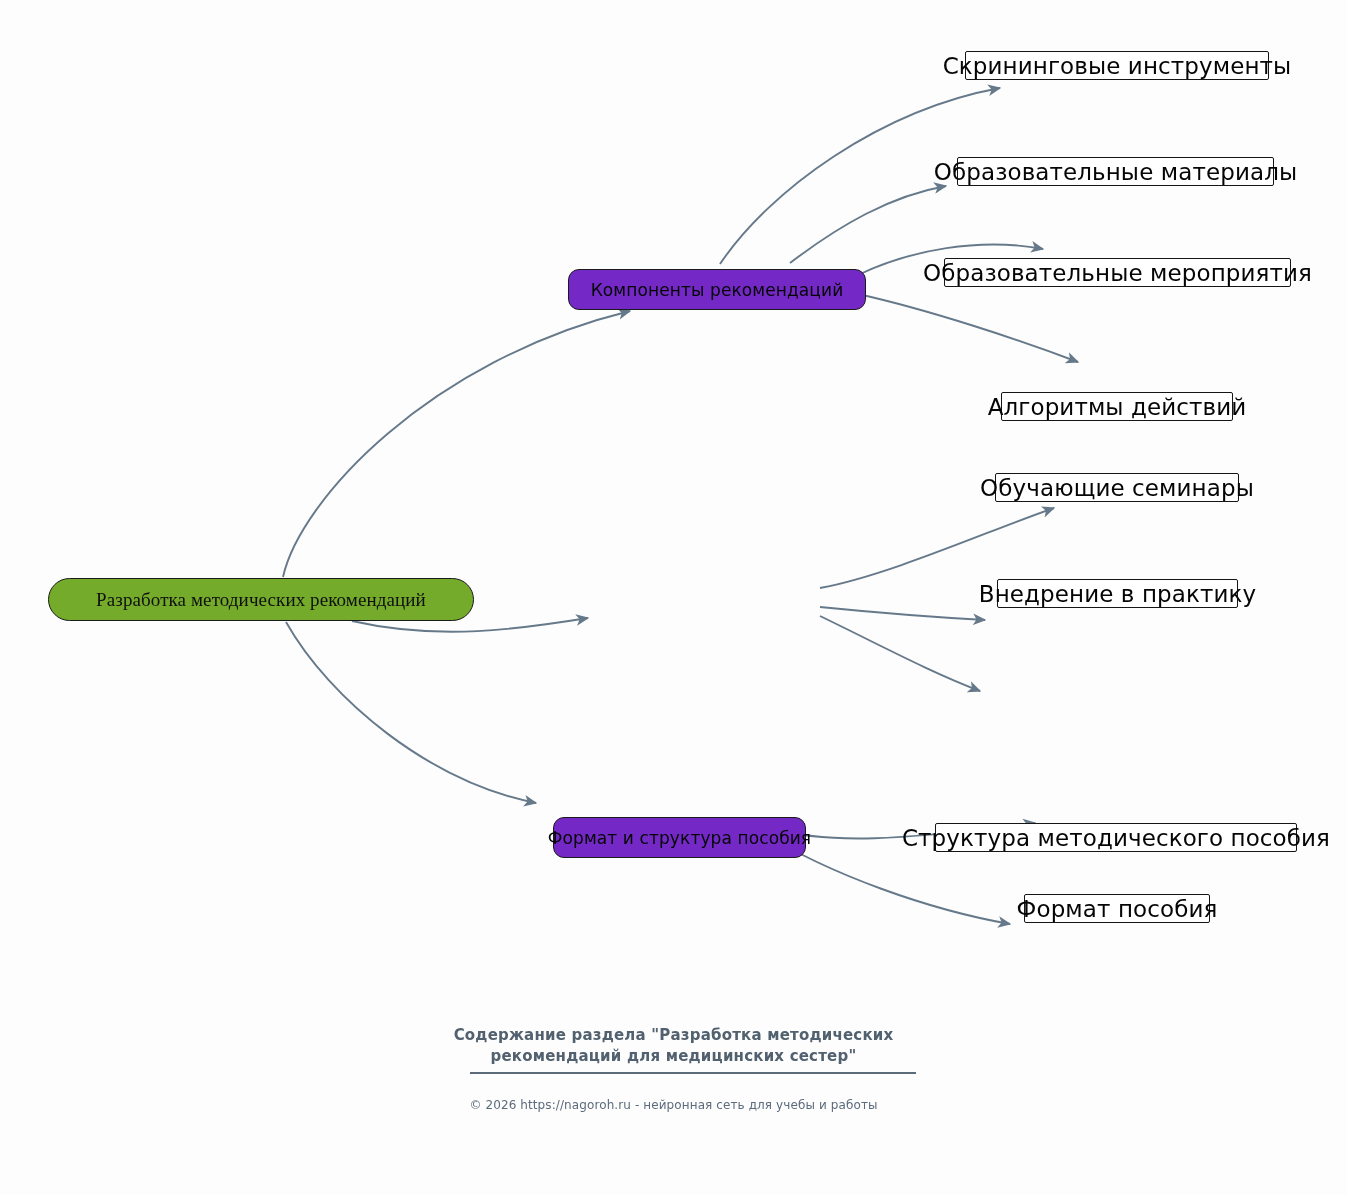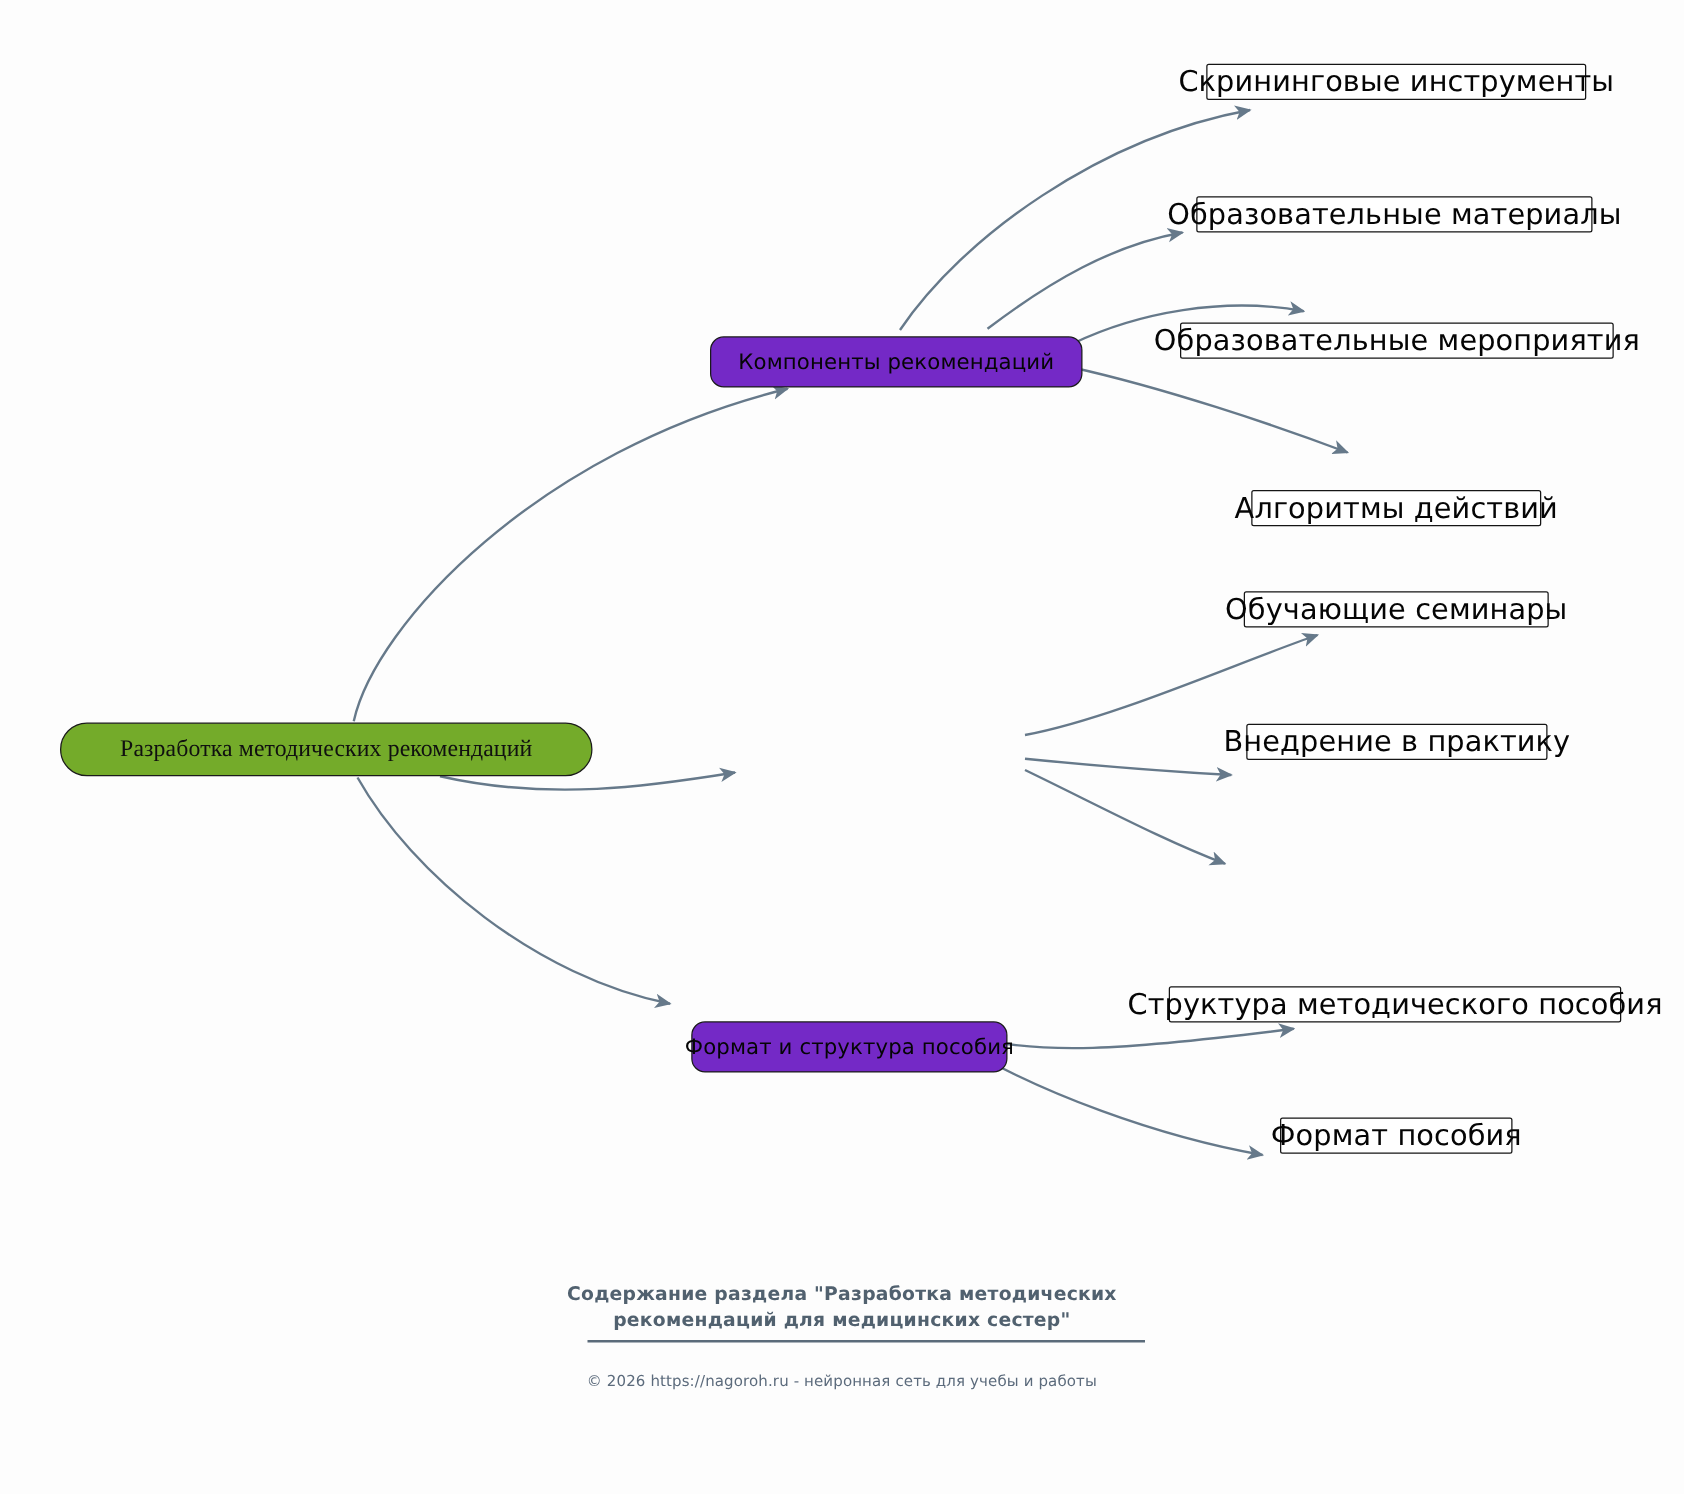--- a/index.html
+++ b/index.html
@@ -155,21 +155,21 @@
 
   <div class="node node-leaf" style="left:997px; top:579px; width:241px;">
     <span>Внедрение в практику</span>
   </div>
 
 
   <div class="node node-branch" style="left:553px; top:817px; width:253px;">
     <span>Формат и структура пособия</span>
   </div>
 
-  <div class="node node-leaf" style="left:935px; top:789px; width:362px;">
+  <div class="node node-leaf" style="left:935px; top:823px; width:362px;">
     <span>Структура методического пособия</span>
   </div>
 
   <div class="node node-leaf" style="left:1024px; top:894px; width:186px;">
     <span>Формат пособия</span>
   </div>
 
   <div class="caption" style="top:1025px;">
     <div>Содержание раздела "Разработка методических</div>
     <div>рекомендаций для медицинских сестер"</div>

